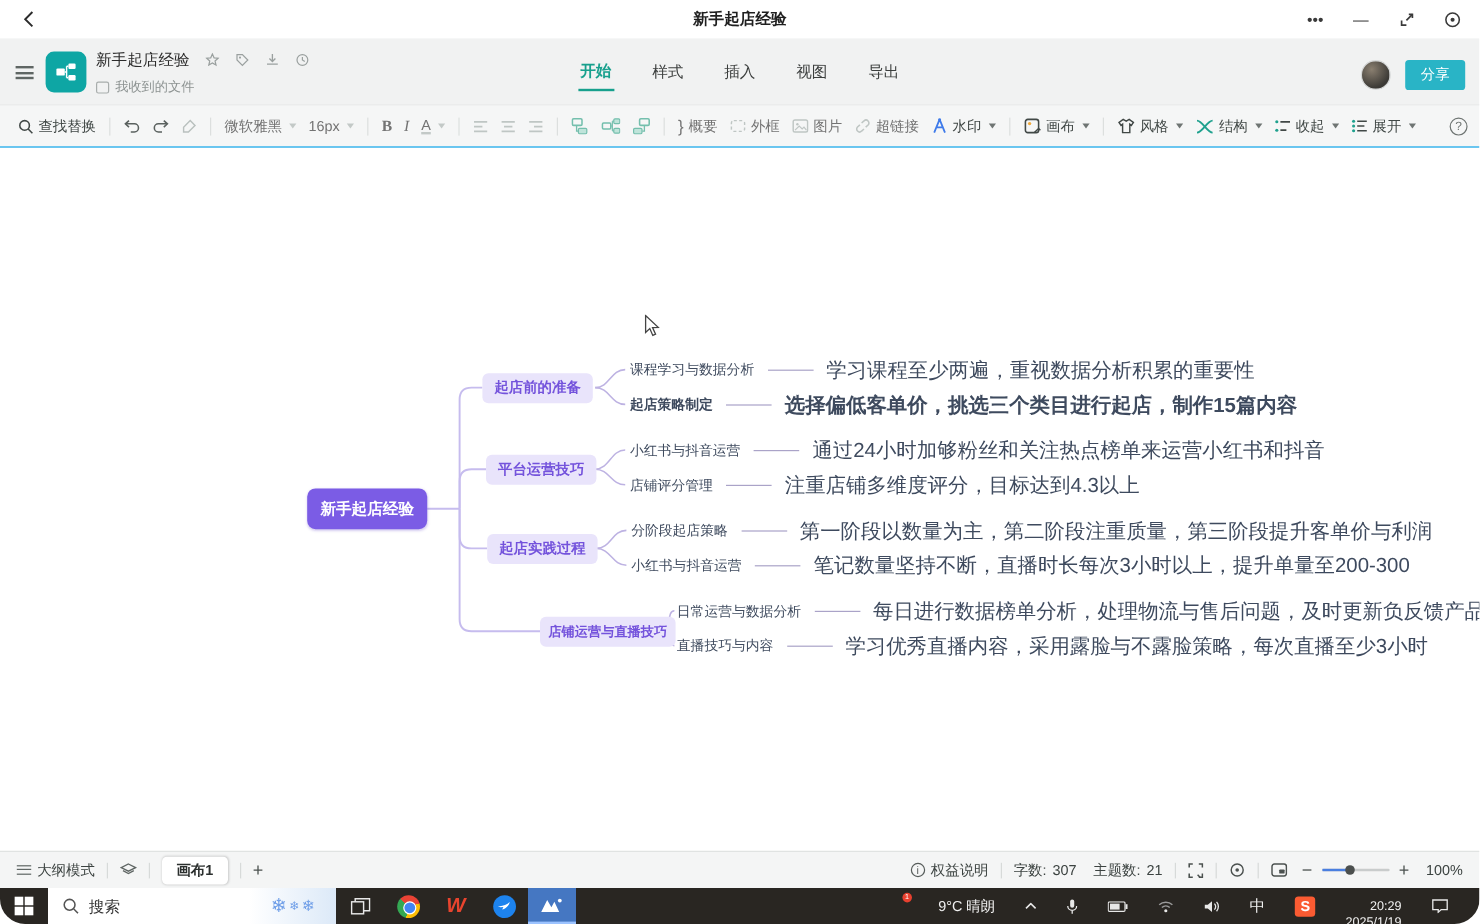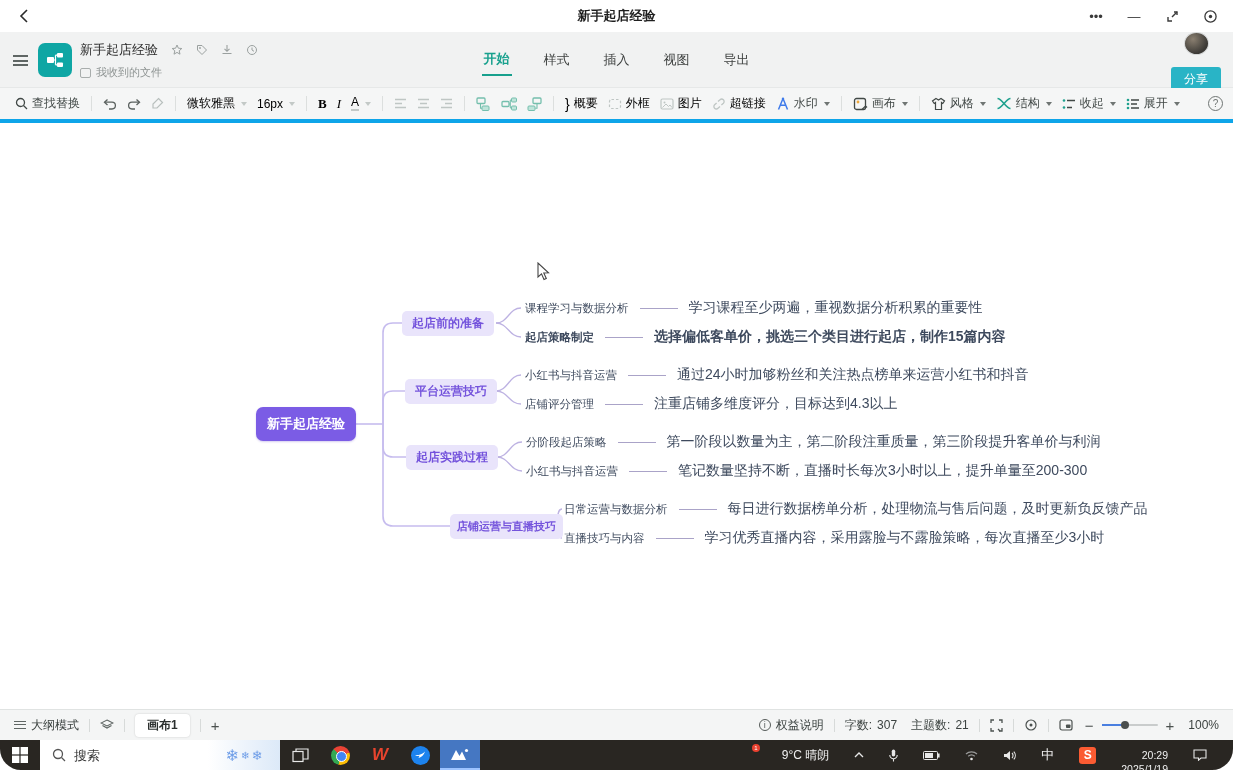--- a/index.html
+++ b/index.html
@@ -20,44 +20,44 @@
   .appicon { position:absolute; left:38px; top:11px; width:34px; height:34px; background:#0ea6a4; border-radius:7px; display:flex; align-items:center; justify-content:center; }
   .file-block { position:absolute; left:80px; top:9px; }
   .file-row1 { display:flex; align-items:center; gap:13px; }
   .file-name { font-size:13px; color:#2b2b2b; font-weight:500; }
   .file-ico { color:#9aa09f; display:flex; align-items:center; cursor:pointer; }
   .file-row2 { display:flex; align-items:center; gap:5px; margin-top:6px; color:#8d9392; font-size:11px; }
   .folder-box { width:11px; height:10px; border:1px solid #a8adac; border-radius:2px; }
   .tabs { position:absolute; left:0; right:0; top:0; height:56px; display:flex; align-items:center; justify-content:center; gap:30px; }
   .tab { font-size:13px; color:#3c3f3e; cursor:pointer; padding:6px 2px; }
   .tab.active { color:#17a08d; font-weight:bold; border-bottom:2px solid #17a08d; }
-  .header-right { position:absolute; right:12px; top:0; height:60px; display:flex; align-items:center; gap:12px;flex-direction:column; }
+  .header-right { position:absolute; right:12px; top:0; height:60px; display:flex; align-items:center; gap:12px; }
   .avatar { width:25px; height:25px; border-radius:50%; background:radial-gradient(circle at 35% 30%, #8a7f70, #3c3a36 70%); border:1px solid #d6d8d8; cursor:pointer; }
   .share-btn { background:#29b4c6; color:#fff; font-size:12px; padding:4px 13px; border-radius:3px; border:none; cursor:pointer; }
 
   
-  .toolbar { position:absolute; top:88px; left:0; width:100%; height:35px; background:#f5f6f6; border-bottom:4px solid #0ea5e9; display:flex; align-items:center; padding:0 10px; font-size:12px; color:#414846; white-space:nowrap; }
+  .toolbar { position:absolute; top:88px; left:0; width:100%; height:35px; background:#f5f6f6; border-bottom:1px solid #0ea5e9; display:flex; align-items:center; padding:0 10px; font-size:12px; color:#414846; white-space:nowrap; }
   .tool { display:flex; align-items:center; gap:4px; padding:0 5px; cursor:pointer; }
-  .tool.dis { color:#000000; cursor:default; }
+  .tool.dis { color:#737373; cursor:default; }
   .tsep { width:1px; height:15px; background:#dcdfde; margin:0 6px; flex:none; }
   .caret { width:0; height:0; border-left:3.5px solid transparent; border-right:3.5px solid transparent; border-top:4px solid #6f7573; margin-left:2px; }
   .dis .caret { border-top-color:#c3c9c7; }
   .bi { font-family:"Liberation Serif","DejaVu Serif",serif; font-size:13px; }
   .ico { display:inline-flex; align-items:center; justify-content:center; }
   .help-circ { width:15px; height:15px; border:1px solid #6f7573; border-radius:50%; font-size:10px; display:flex; align-items:center; justify-content:center; color:#6f7573; margin-left:auto; cursor:pointer; }
 
   
   .canvas { position:absolute; top:124px; left:4px; width:1225px; height:585px; background:#fff; }
   .mm-links { position:absolute; left:0; top:0; pointer-events:none; }
   .root-node { position:absolute; left:252px; top:283px; width:100px; height:34px; background:#7b5ce5; border-radius:7px; color:#fff; font-size:13px; font-weight:bold; display:flex; align-items:center; justify-content:center; cursor:pointer; box-shadow:0 1px 2px rgba(90,60,200,.25); }
   .branch-node { position:absolute; height:25px; background:#e9e4fb; border-radius:5px; color:#7453dc; font-size:12px; font-weight:bold; display:flex; align-items:center; justify-content:center; padding:0 10px; cursor:pointer; white-space:nowrap; }
   .leaf-row { position:absolute; display:flex; align-items:center; height:16px; white-space:nowrap; cursor:pointer; }
   .leaf-label { font-size:11.5px; color:#3e4a5e; }
   .leaf-line { width:38px; height:1px; background:#aaa3c8; margin:0 11px; }
-  .leaf-desc { font-size:14px; color:#3e4a5e; }
+  .leaf-desc { font-size:17px; color:#3e4a5e; }
   .cursor { position:absolute; left:533px; top:138px; pointer-events:none; }
 
   
   .statusbar { position:absolute; top:709px; left:0; width:100%; height:31px; background:#f4f5f5; border-top:1px solid #e0e3e2; display:flex; align-items:center; padding:0 14px; font-size:12px; color:#3c4341; }
   .sb-item { display:flex; align-items:center; gap:5px; cursor:pointer; }
   .sb-sep { width:1px; height:13px; background:#d7dad9; margin:0 10px; flex:none; }
   .sb-ham { width:12px; height:8px; border-top:1.5px solid #5f6664; border-bottom:1.5px solid #5f6664; }
   .sb-ham::after{ content:""; display:block; margin-top:2px; border-top:1.5px solid #5f6664; }
   .canvas-pill { background:#fff; border-radius:4px; padding:3px 12px; font-size:12px; font-weight:bold; color:#2b2f2e; box-shadow:0 0 2px rgba(0,0,0,.18); cursor:pointer; }
   .sb-right { margin-left:auto; display:flex; align-items:center; }

